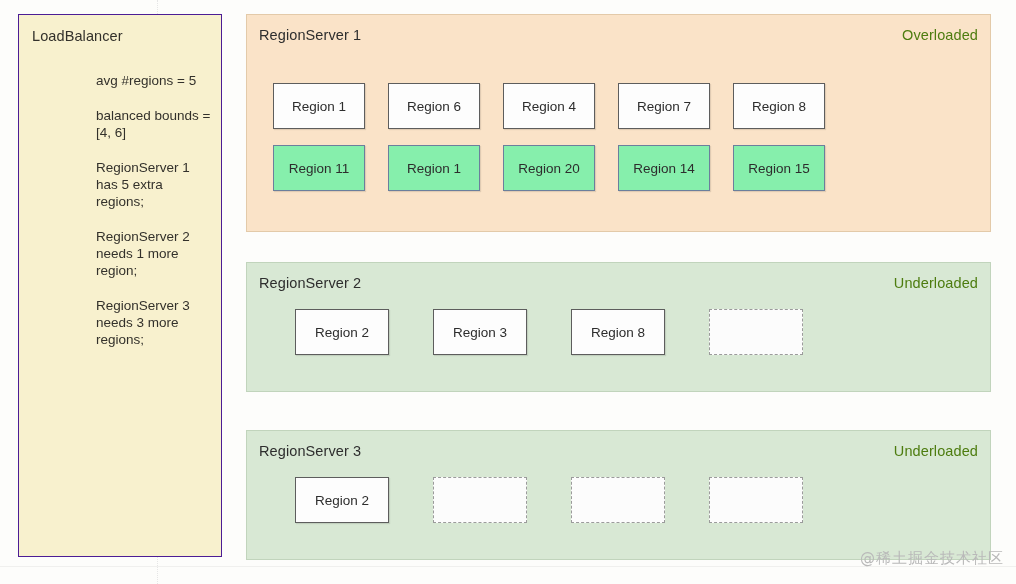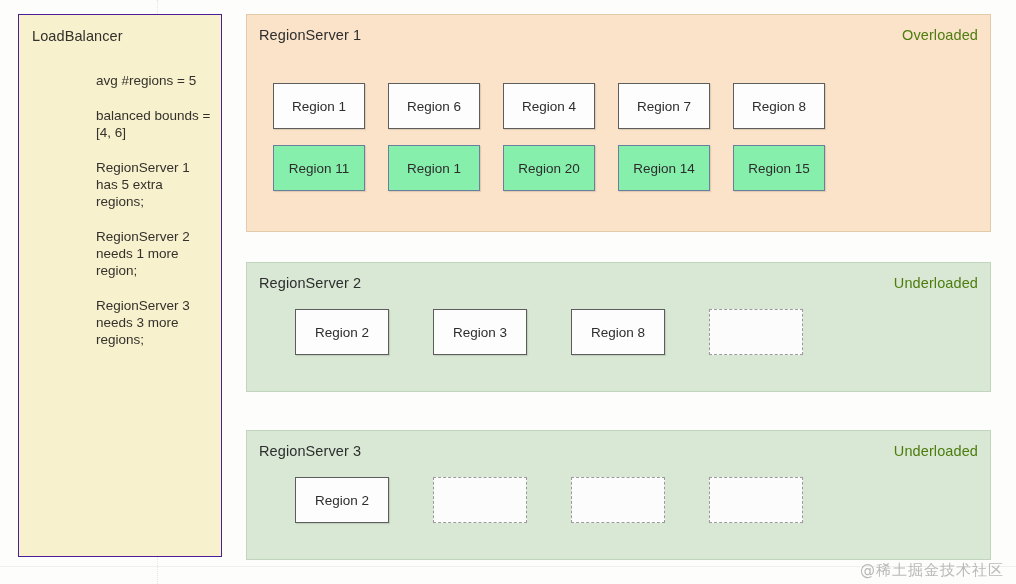--- a/index.html
+++ b/index.html
@@ -133,21 +133,21 @@
   .rs1-row2 { top: 130px; left: 26px; gap: 23px; }
   .rs1-row1 .box, .rs1-row2 .box { width: 92px; }
 
   .rs-grid { top: 46px; left: 48px; gap: 44px; }
   .rs-grid .box { width: 94px; }
 
   
   .watermark {
     position: absolute;
     right: 12px;
-    bottom: 4px;
+    bottom: 16px;
     font-size: 15px;
     color: #b9b9b9;
     letter-spacing: 1px;
     font-family: "DejaVu Sans", sans-serif;
     white-space: nowrap;
   }
 </style>
 </head>
 <body>
 

